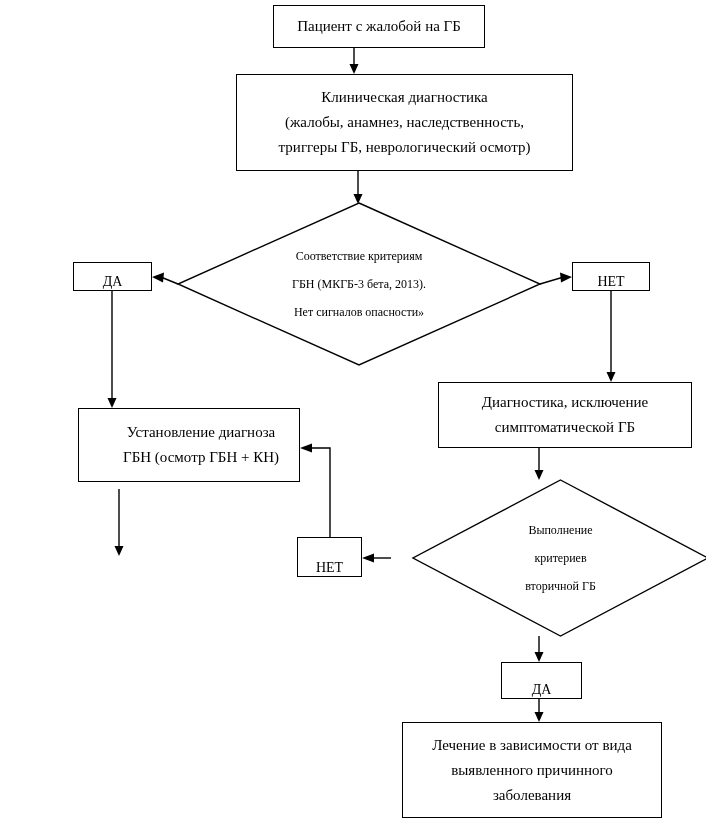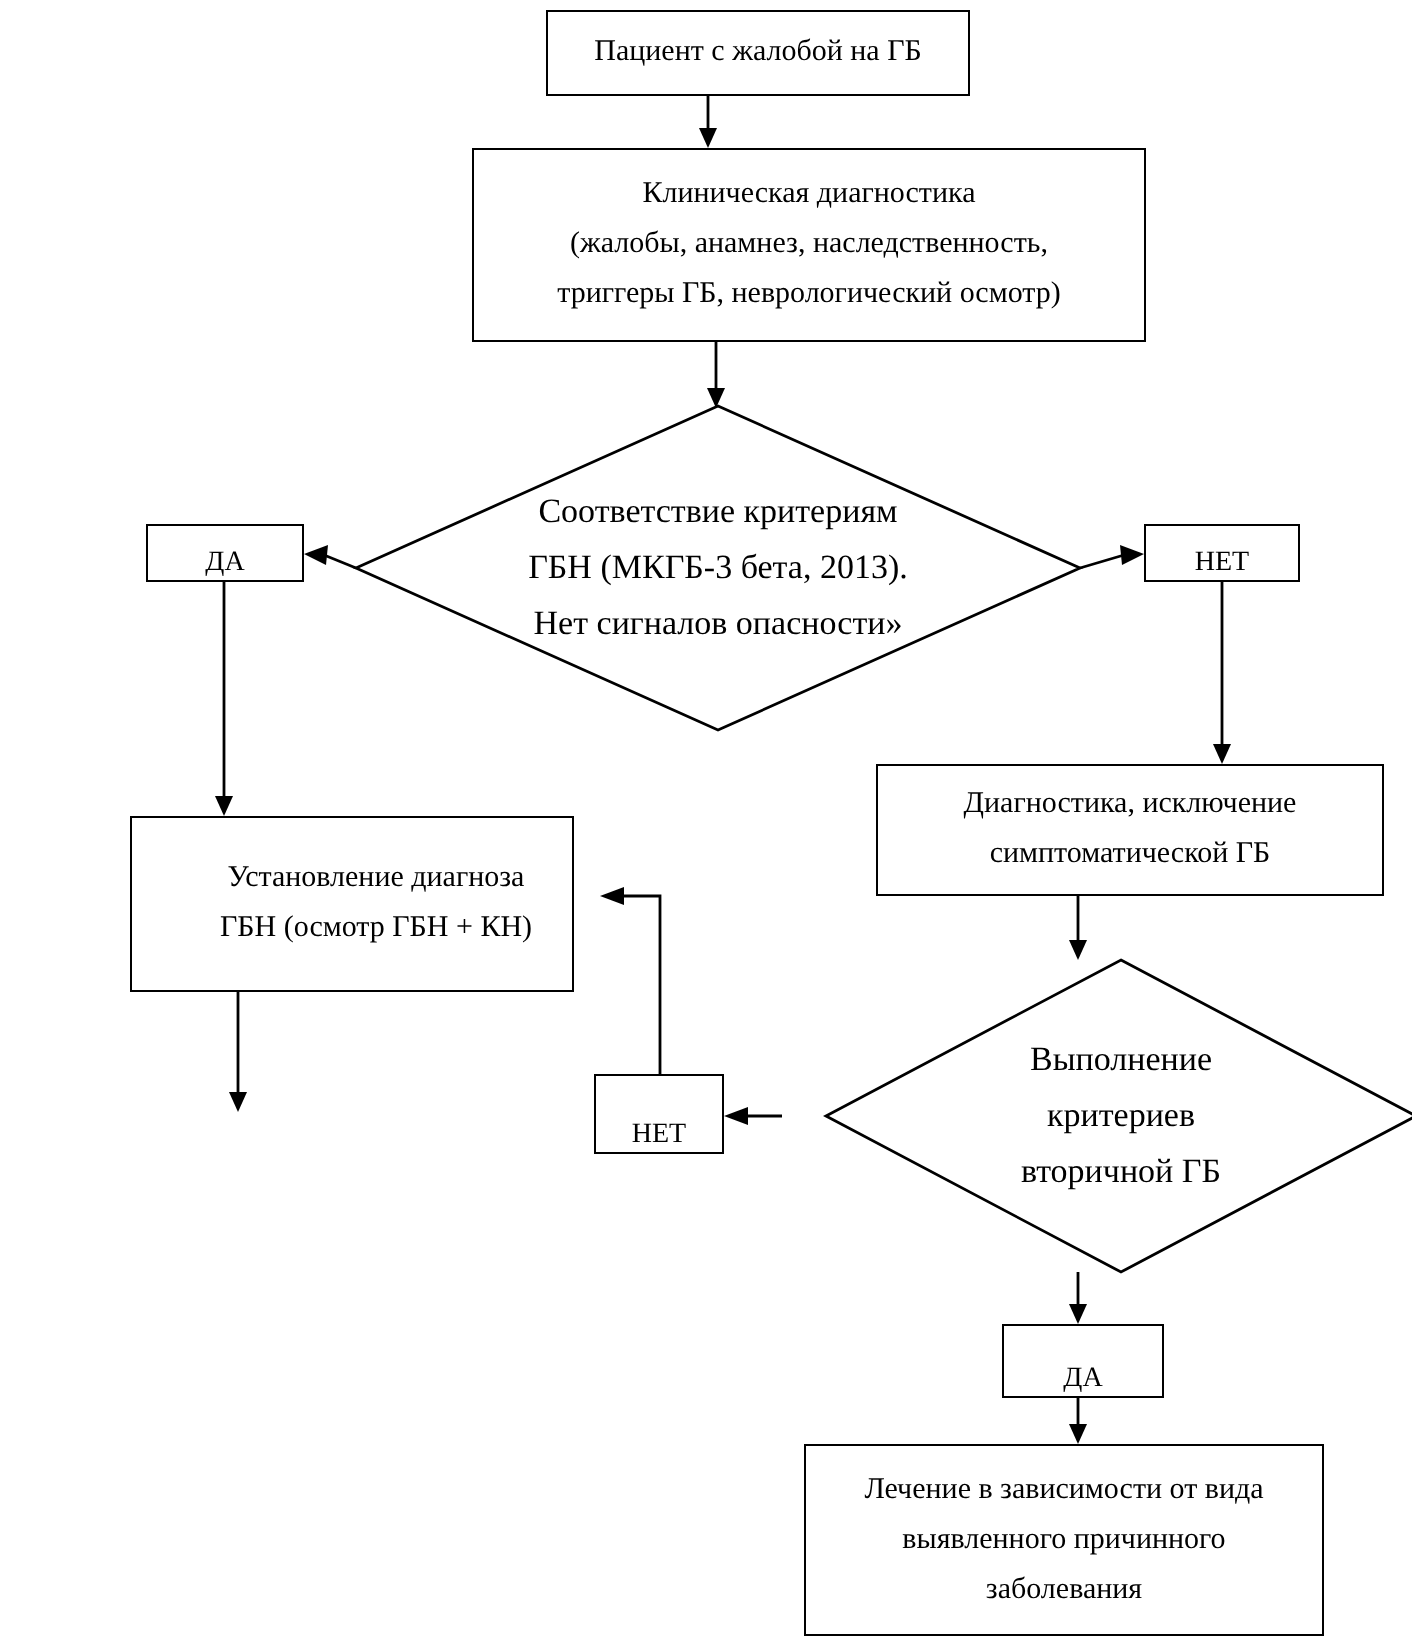--- a/index.html
+++ b/index.html
@@ -57,21 +57,21 @@
     position: absolute;
     left: 0;
     top: 0;
     width: 100%;
     height: 100%;
     display: flex;
     flex-direction: column;
     align-items: center;
     justify-content: center;
     text-align: center;
-    font-size: 17px;
+    font-size: 12px;
     line-height: 28px;
     pointer-events: none;
   }
   #edges {
     position: absolute;
     left: 0;
     top: 0;
     width: 706px;
     height: 824px;
     z-index: 0;
@@ -154,21 +154,21 @@
 
   <div class="node box small-label" style="left:572px; top:262px; width:78px; height:29px;">
     <span class="line">НЕТ</span>
   </div>
 
   <div class="node box body-text" style="left:438px; top:382px; width:254px; height:66px;">
     <span class="line">Диагностика, исключение</span>
     <span class="line">симптоматической ГБ</span>
   </div>
 
-  <div class="node box body-text" style="left:65px; top:408px; width:222px; height:88px;padding-left:24px;">
+  <div class="node box body-text" style="left:78px; top:408px; width:222px; height:74px;padding-left:24px;">
     <span class="line">Установление диагноза</span>
     <span class="line">ГБН (осмотр ГБН + КН)</span>
   </div>
 
   <div class="diamond-wrap" style="left:413px; top:480px; width:295px; height:156px;">
     <svg width="295" height="156" viewBox="0 0 295 156">
       <polygon points="147.5,0 295,78 147.5,156 0,78" fill="#ffffff" stroke="#000000" stroke-width="1.4"></polygon>
     </svg>
     <div class="diamond-text">
       <span class="line">Выполнение</span>

